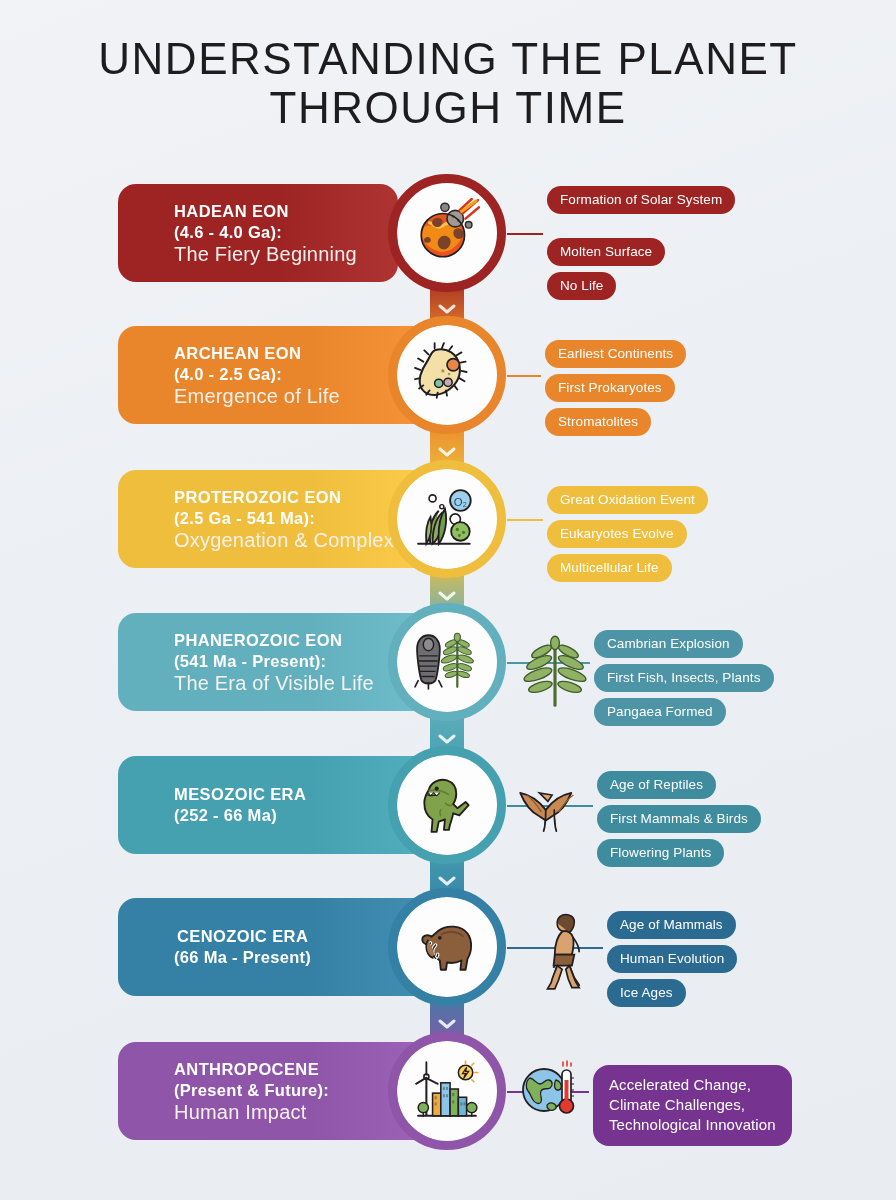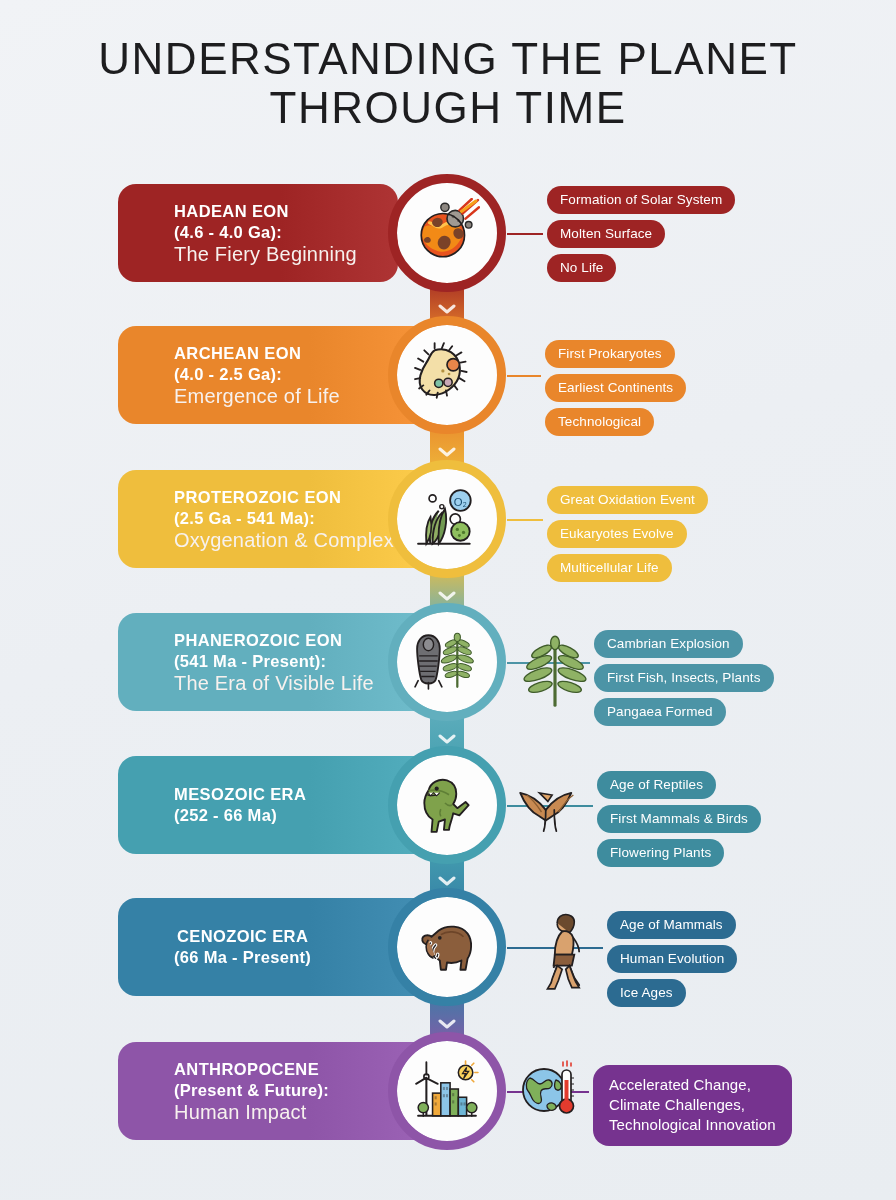--- a/index.html
+++ b/index.html
@@ -140,21 +140,21 @@
               <circle cx="43" cy="22" r="1.3" fill="#6f6a64"></circle>
     <path d="M47 15 L62 2 M44 12 L56 1 M50 20 L63 9" stroke="#D8361B" stroke-width="2.4" stroke-linecap="round"></path>
     <path d="M46 13 L60 3" stroke="#F6A01B" stroke-width="3" stroke-linecap="round"></path>
     <circle cx="30" cy="9" r="4" fill="#8d8781" stroke="#2a2a2a" stroke-width="1.4"></circle>
     <circle cx="53" cy="26" r="3.2" fill="#8d8781" stroke="#2a2a2a" stroke-width="1.4"></circle>
     <circle cx="28" cy="36" r="21" fill="none" stroke="#231f20" stroke-width="1.6"></circle>
   </svg></span>
         </div>
         <div class="tags" style="left: 547px; top: 186px;">
           <div class="tag-row"><span class="tag" style="background: rgb(158, 36, 36);">Formation of Solar System</span></div>
-          <div class="tag-row"><span class="tag" style="background: rgb(158, 36, 36);">Molten Surface</span></div>
+          <div class="tag-row"><span class="tag" style="background: rgb(158, 36, 36); margin-top: 18px;">Molten Surface</span></div>
           <div class="tag-row"><span class="tag" style="background: rgb(158, 36, 36);">No Life</span></div>
         </div>
       </div>
       <div class="row" style="top: 0px;">
         <div class="connector" style="top: 271px; height: 68px; background: linear-gradient(rgb(158, 36, 36) 0%, rgb(233, 134, 43) 100%);">
           <div class="chev"><svg width="18" height="10" viewBox="0 0 18 10">
               <path d="M2 2 L9 8 L16 2" fill="none" stroke="#ffffff" stroke-opacity=".85" stroke-width="3" stroke-linecap="round" stroke-linejoin="round"></path>
             </svg></div>
         </div>
         <div class="bar" style="top: 326px; width: 330px; background: linear-gradient(90deg, rgb(233, 134, 43) 0%, rgb(233, 134, 43) 58%, rgb(249, 150, 59) 100%);">
@@ -173,23 +173,23 @@
     <circle cx="24" cy="42" r="4" fill="#7EC2A6" stroke="#231f20" stroke-width="1.5"></circle>
     <circle cx="33" cy="41" r="4" fill="#C9A9B6" stroke="#231f20" stroke-width="1.5"></circle>
     <circle cx="28" cy="30" r="1.6" fill="#b4903f"></circle>
               <circle cx="34" cy="33" r="1.3" fill="#b4903f"></circle>
     <g stroke="#231f20" stroke-width="1.8" stroke-linecap="round">
       <path d="M20 8v-5M27 8l2-5M34 10l3-4M41 15l5-3M45 22l5-1M46 30l5 1M44 37l5 3M39 44l3 4M31 49l1 5M23 51l-1 5M15 49l-3 4M9 44l-4 3M6 37l-5 1M6 29l-5-2M9 21l-5-3M14 14l-4-4"></path>
     </g>
   </svg></span>
         </div>
         <div class="tags" style="left: 545px; top: 340px;">
+          <div class="tag-row"><span class="tag" style="background: rgb(233, 134, 43);">Earliest Continents</span></div>
           <div class="tag-row"><span class="tag" style="background: rgb(233, 134, 43);">First Prokaryotes</span></div>
-          <div class="tag-row"><span class="tag" style="background: rgb(233, 134, 43);">Earliest Continents</span></div>
-          <div class="tag-row"><span class="tag" style="background: rgb(233, 134, 43);">Technological</span></div>
+          <div class="tag-row"><span class="tag" style="background: rgb(233, 134, 43);">Stromatolites</span></div>
         </div>
       </div>
       <div class="row" style="top: 0px;">
         <div class="connector" style="top: 413px; height: 70px; background: linear-gradient(rgb(233, 134, 43) 0%, rgb(239, 190, 61) 100%);">
           <div class="chev"><svg width="18" height="10" viewBox="0 0 18 10">
               <path d="M2 2 L9 8 L16 2" fill="none" stroke="#ffffff" stroke-opacity=".85" stroke-width="3" stroke-linecap="round" stroke-linejoin="round"></path>
             </svg></div>
         </div>
         <div class="bar" style="top: 470px; width: 330px; background: linear-gradient(90deg, rgb(239, 190, 61) 0%, rgb(239, 190, 61) 58%, rgb(255, 206, 77) 100%);">
           <div class="bar-text">

